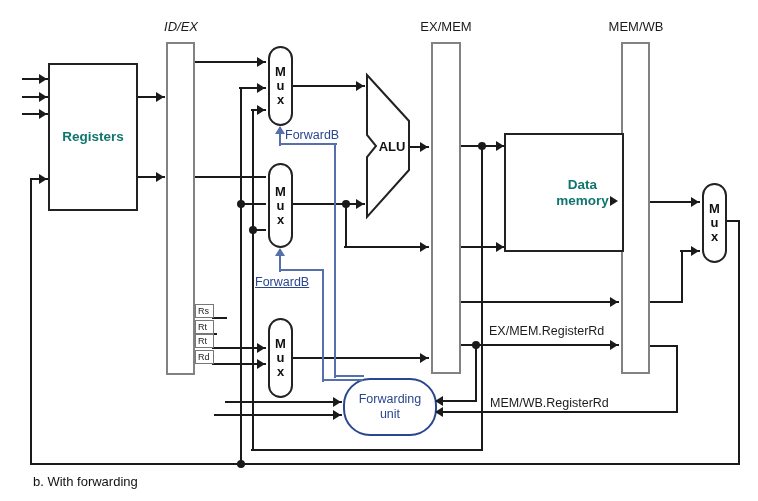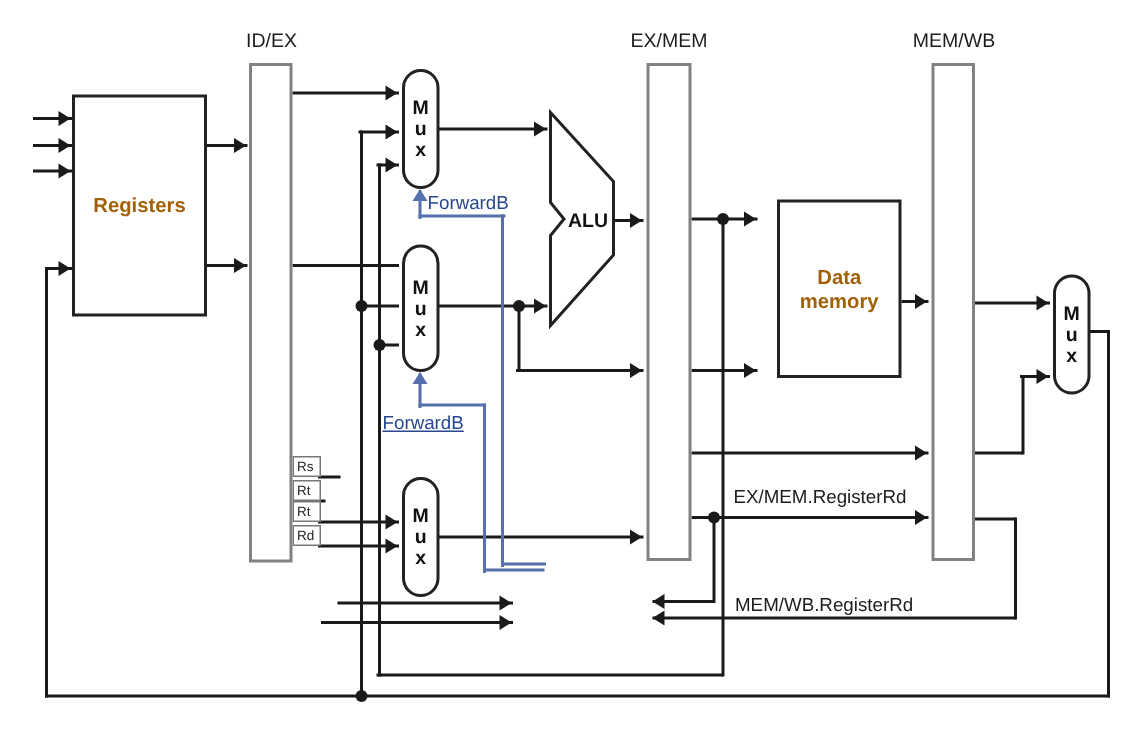--- a/index.html
+++ b/index.html
@@ -17,21 +17,21 @@
   .al{border-right:8px solid var(--wire);}
   .au{position:absolute;width:0;height:0;z-index:4;
     border-left:5px solid transparent;border-right:5px solid transparent;
     border-bottom:8px solid var(--fwdline);}
   .dot{position:absolute;width:8px;height:8px;border-radius:50%;
     background:var(--wire);z-index:4;}
   .box{position:absolute;background:#fff;z-index:2;display:flex;
     flex-direction:column;align-items:center;justify-content:center;}
   .blackbox{border:2px solid var(--block);}
   .pipereg{position:absolute;background:#fff;border:2px solid var(--pipe);z-index:2;}
-  .blocklabel{font-weight:bold;font-size:13.5px;color:#a16207;line-height:16px;text-align:center;}
+  .blocklabel{font-weight:bold;font-size:13.5px;color:#0f766e;line-height:16px;text-align:center;}
   .mux{position:absolute;background:#fff;border:2px solid var(--block);
     border-radius:13px;z-index:2;display:flex;flex-direction:column;
     align-items:center;justify-content:center;}
   .mux span{font-weight:bold;font-size:13px;line-height:14px;color:#111;}
   .stagelabel{position:absolute;font-size:13px;color:#1c1c1c;text-align:center;z-index:4;}
   .siglabel{position:absolute;font-size:12.5px;color:#1c1c1c;z-index:5;white-space:nowrap;}
   .bluelabel{position:absolute;font-size:12.5px;color:var(--fwdtext);z-index:5;white-space:nowrap;}
   .fieldbox{position:absolute;left:195px;width:19px;height:14px;border:1px solid #777;
     background:#fff;font-size:9px;line-height:13px;padding-left:2px;color:#222;
     z-index:3;box-sizing:border-box;}
@@ -42,33 +42,33 @@
   .caption{position:absolute;font-size:13px;color:#111;z-index:5;}
   .alusvg{position:absolute;left:360px;top:70px;z-index:2;}
   .alulabel{position:absolute;left:374px;top:139px;width:36px;text-align:center;
     font-weight:bold;font-size:13px;color:#111;z-index:3;}
 </style>
 </head>
 <body>
 
 <div class="canvas">
 
-  <div class="stagelabel" style="left:141px;top:19px;width:80px;">ID/EX</div>
+  <div class="stagelabel" style="left:141px;top:19px;width:80px;font-style:italic;">ID/EX</div>
   <div class="stagelabel" style="left:406px;top:19px;width:80px;">EX/MEM</div>
   <div class="stagelabel" style="left:596px;top:19px;width:80px;">MEM/WB</div>
 
   <div class="pipereg" style="left:166px;top:42px;width:25px;height:329px;"></div>
   <div class="pipereg" style="left:431px;top:42px;width:26px;height:328px;"></div>
   <div class="pipereg" style="left:621px;top:42px;width:25px;height:328px;"></div>
 
   <div class="box blackbox" style="left:48px;top:63px;width:86px;height:144px;">
     <span class="blocklabel">Registers</span>
   </div>
 
-  <div class="box blackbox" style="left:518px;top:133px;width:79px;height:115px;">
+  <div class="box blackbox" style="left:504px;top:133px;width:79px;height:115px;padding-left:37px;">
     <span class="blocklabel">Data</span>
     <span class="blocklabel">memory</span>
   </div>
 
   <svg class="alusvg" width="60" height="155">
     <polygon points="7,5 49,51 49,100 7,147 7,87 16,76 7,65" fill="#ffffff" stroke="#222222" stroke-width="2"></polygon>
   </svg>
   <div class="alulabel">ALU</div>
 
   <div class="mux" style="left:268px;top:46px;width:21px;height:76px;">
@@ -85,31 +85,36 @@
     <span>M</span>
     <span>u</span>
     <span>x</span>
   </div>
   <div class="mux" style="left:702px;top:183px;width:21px;height:76px;">
     <span>M</span>
     <span>u</span>
     <span>x</span>
   </div>
 
+  <div class="fwdunit">
+    <span>Forwarding</span>
+    <span>unit</span>
+  </div>
 
   <div class="fieldbox" style="top:304px;">Rs</div>
   <div class="fieldbox" style="top:320px;">Rt</div>
   <div class="fieldbox" style="top:334px;">Rt</div>
   <div class="fieldbox" style="top:350px;">Rd</div>
 
   <div class="bluelabel" style="left:285px;top:128px;">ForwardB</div>
   <div class="bluelabel" style="left:255px;top:275px;text-decoration:underline;">ForwardB</div>
   <div class="siglabel" style="left:490px;top:396px;">MEM/WB.RegisterRd</div>
   <div class="siglabel" style="left:489px;top:324px;">EX/MEM.RegisterRd</div>
 
+  <div class="caption" style="left:33px;top:474px;">b. With forwarding</div>
 <div class="w" style="left:22px;top:78px;width:26px;height:2px;"></div>
     <div class="w" style="left:22px;top:96px;width:26px;height:2px;"></div>
     <div class="w" style="left:22px;top:113px;width:26px;height:2px;"></div>
     <div class="w" style="left:30px;top:178px;width:18px;height:2px;"></div>
     <div class="w" style="left:133px;top:96px;width:32px;height:2px;"></div>
     <div class="w" style="left:133px;top:176px;width:32px;height:2px;"></div>
     <div class="w" style="left:190px;top:61px;width:76px;height:2px;"></div>
     <div class="w" style="left:239px;top:87px;width:27px;height:2px;"></div>
     <div class="w" style="left:251px;top:109px;width:15px;height:2px;"></div>
     <div class="w" style="left:288px;top:85px;width:77px;height:2px;"></div>

